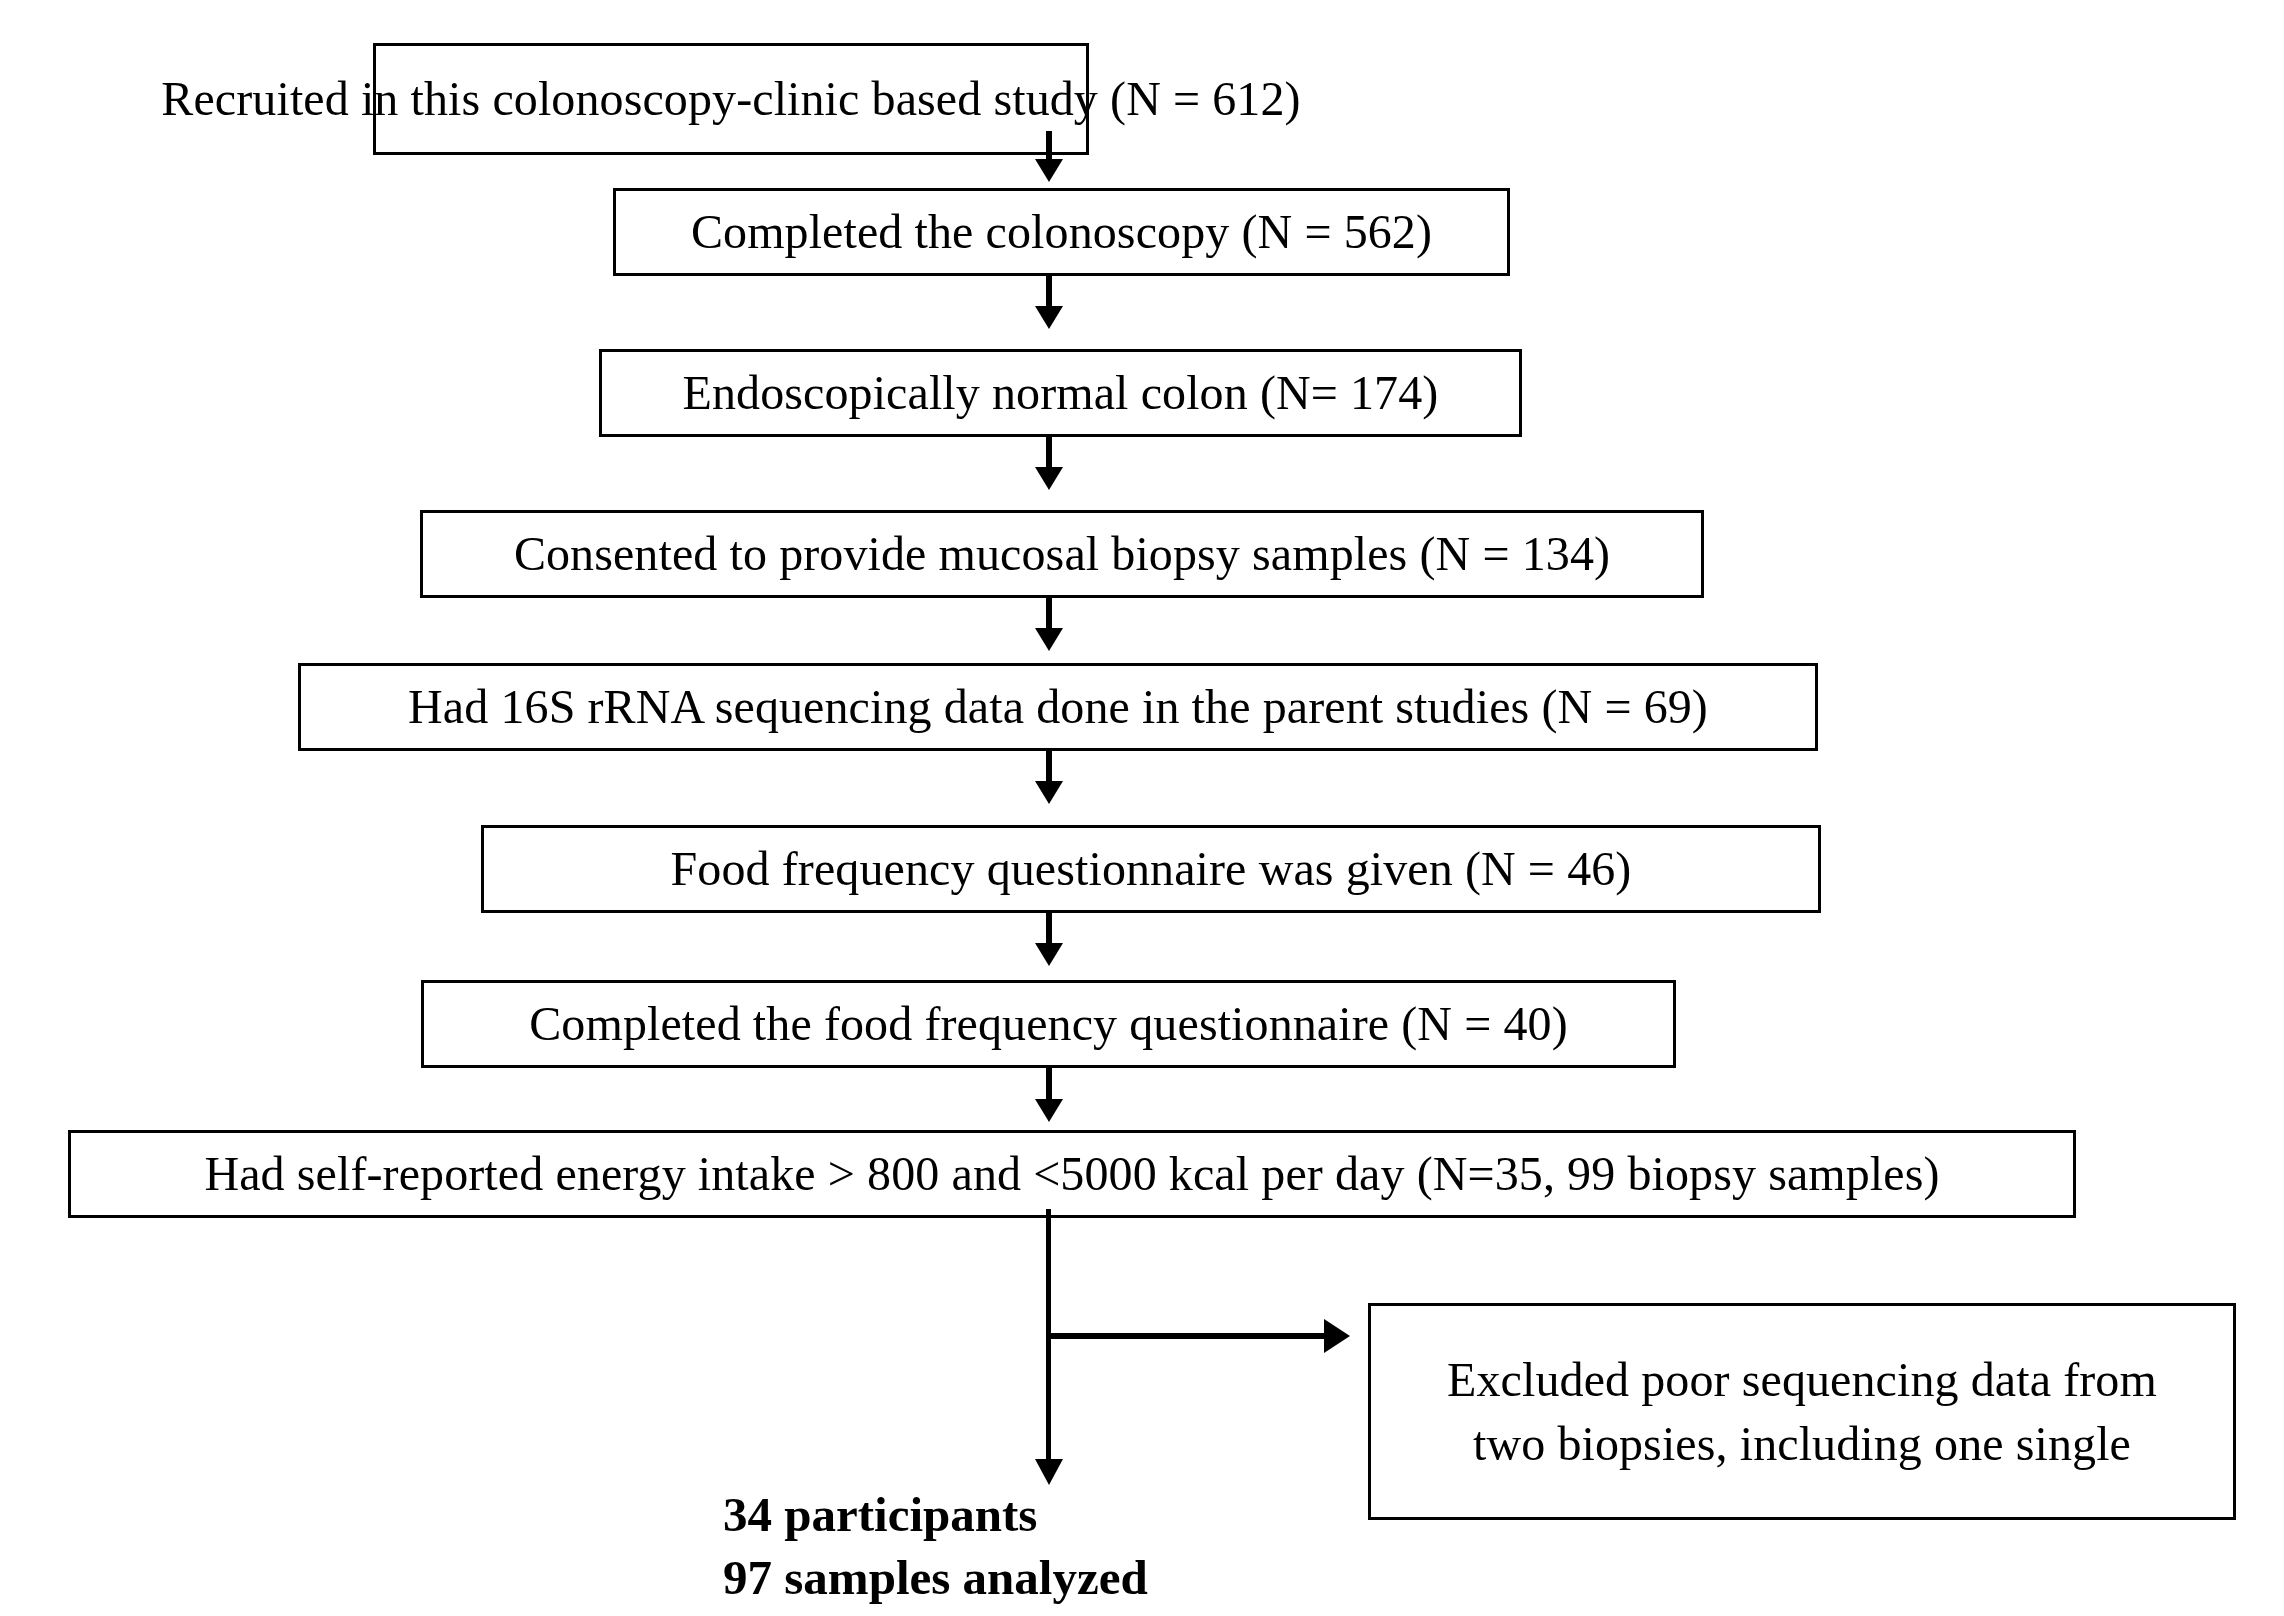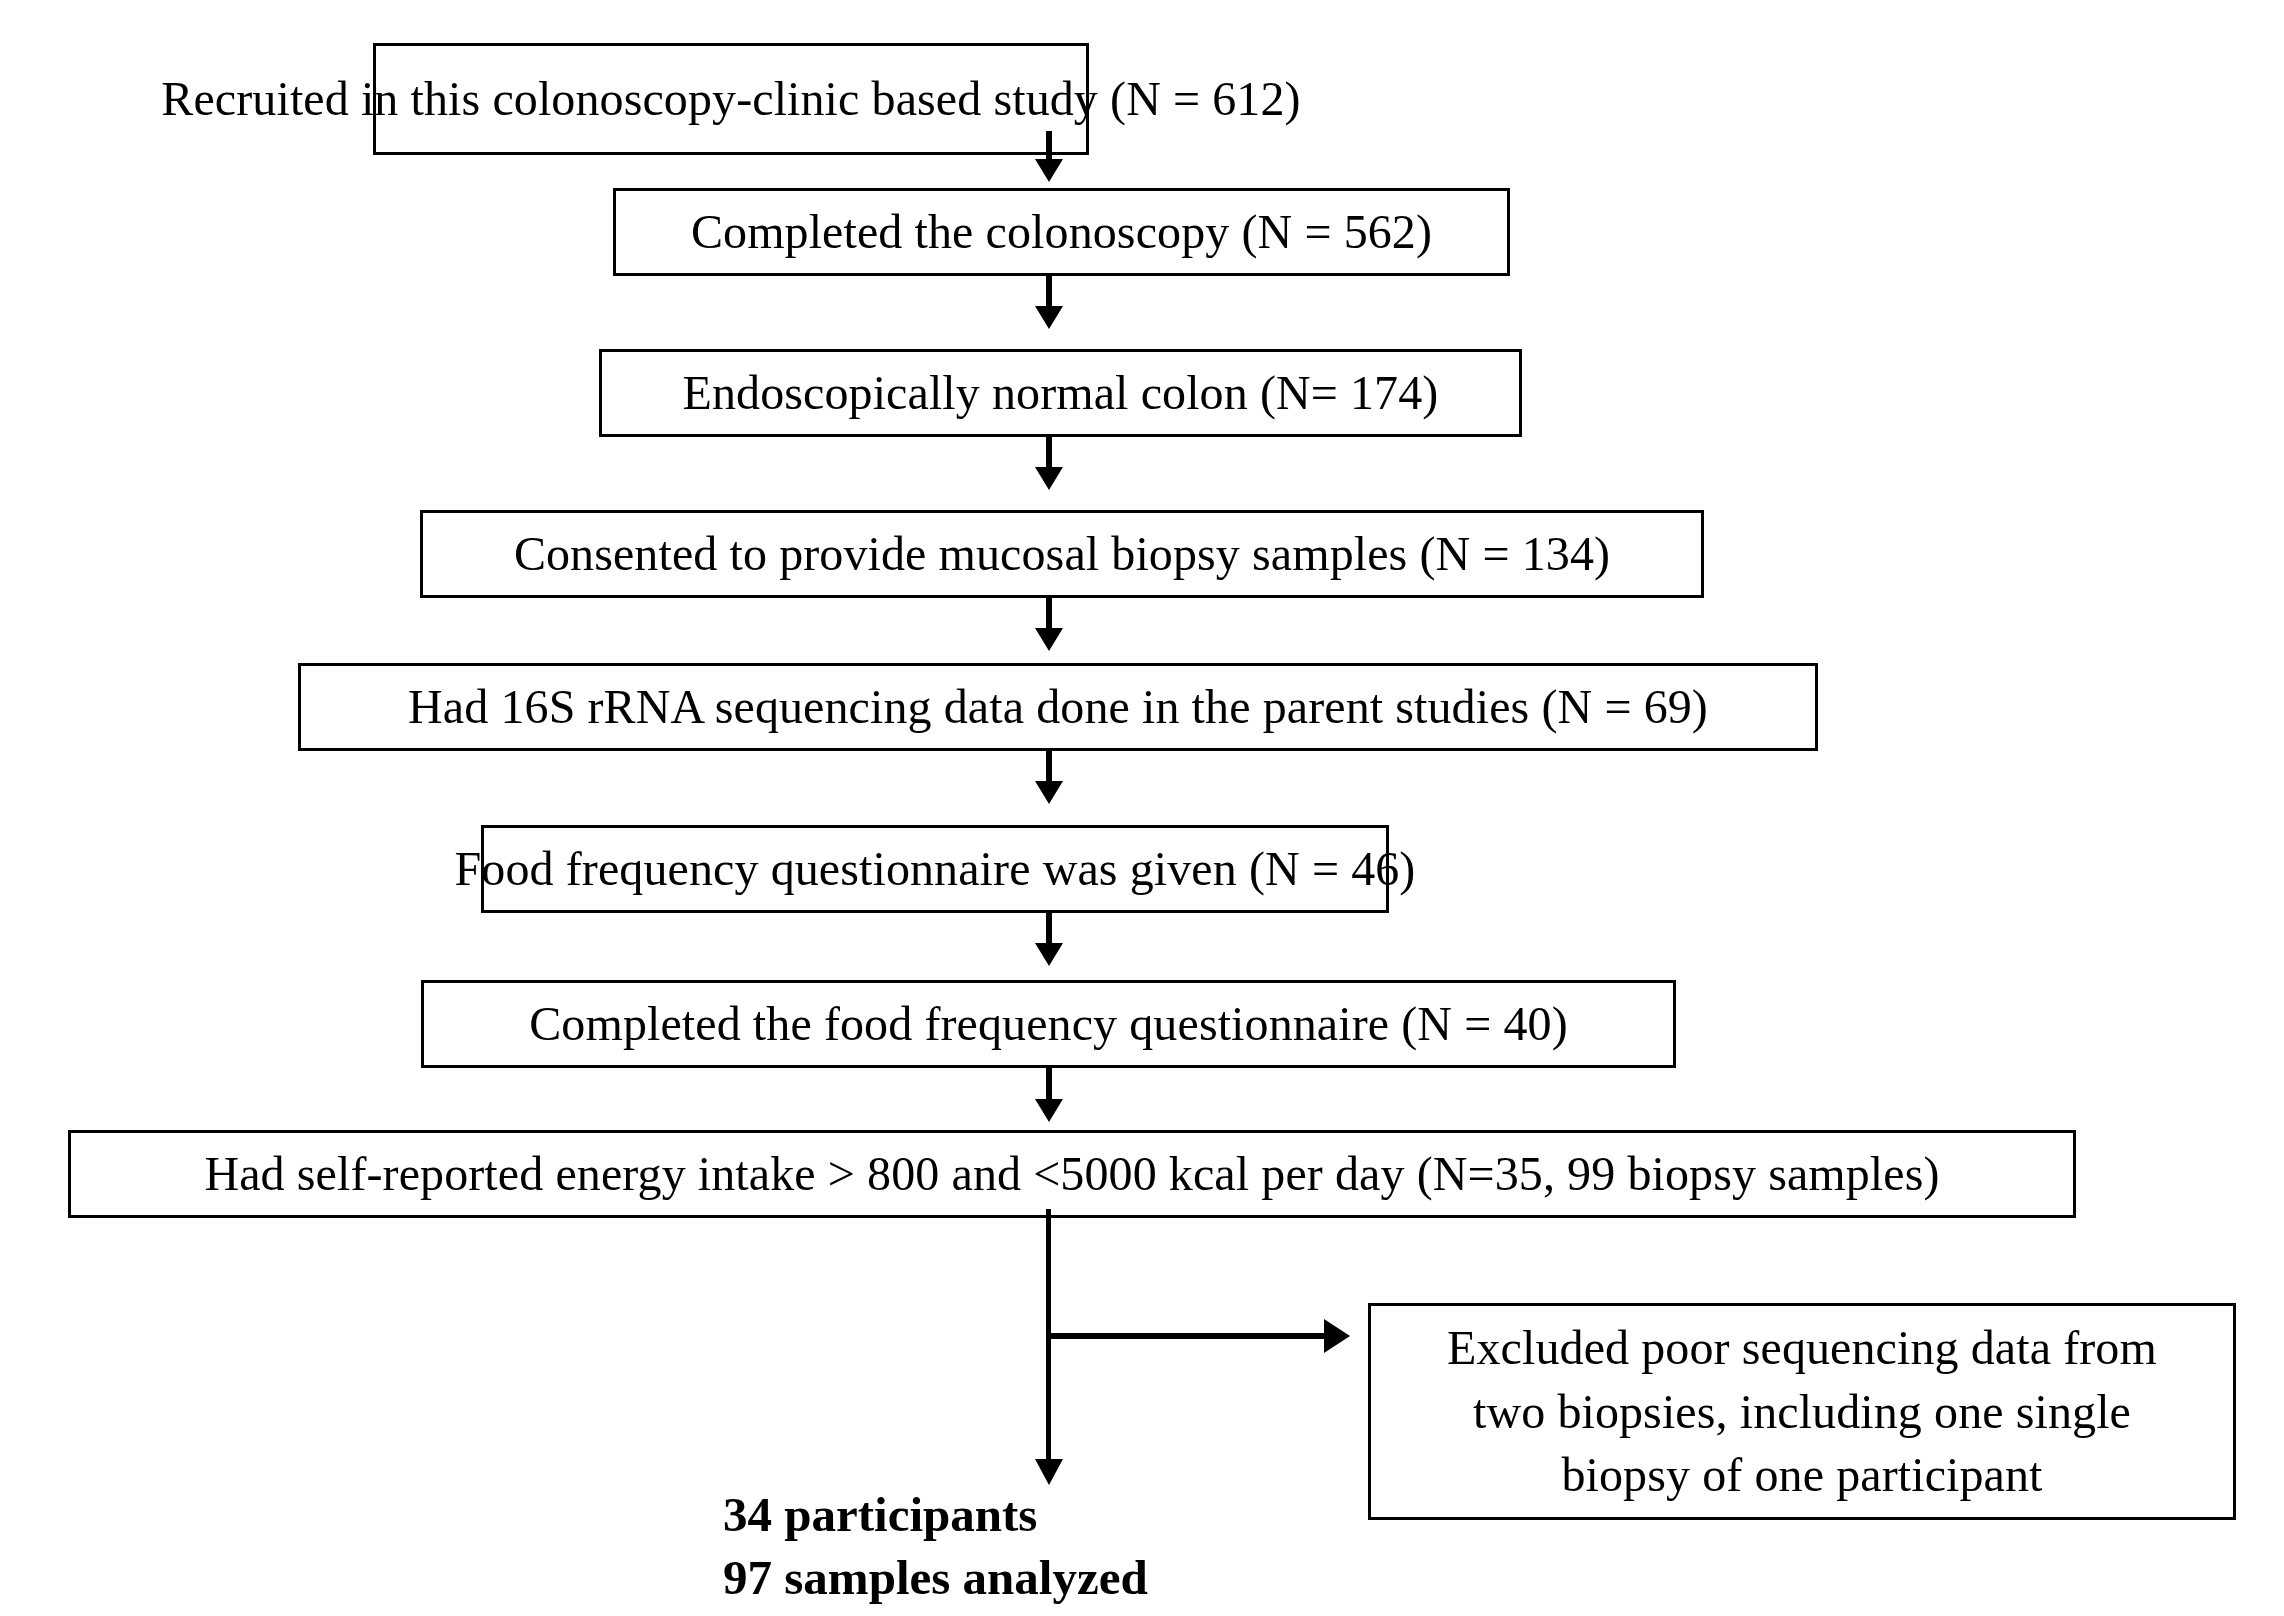--- a/index.html
+++ b/index.html
@@ -150,21 +150,21 @@
 
   <div class="node" style="left:298px; top:663px; width:1520px; height:88px;">
     <span class="node-text">Had 16S rRNA sequencing data done in the parent studies (N = 69)</span>
   </div>
 
   <div class="arrow-v" style="left:1049px; top:751px; height:53px;">
     <div class="shaft" style="height:32px;"></div>
     <div class="head" style="top:30px;"></div>
   </div>
 
-  <div class="node" style="left:481px; top:825px; width:908px; height:88px;">
+  <div class="node" style="left:481px; top:825px; width:1340px; height:88px;">
     <span class="node-text">Food frequency questionnaire was given (N = 46)</span>
   </div>
 
   <div class="arrow-v" style="left:1049px; top:913px; height:53px;">
     <div class="shaft" style="height:32px;"></div>
     <div class="head" style="top:30px;"></div>
   </div>
 
   <div class="node" style="left:421px; top:980px; width:1255px; height:88px;">
     <span class="node-text">Completed the food frequency questionnaire (N = 40)</span>
@@ -184,21 +184,20 @@
   <div class="branch-arm" style="left:1046px; top:1333px; width:278px;"></div>
 
   <div class="branch-arm-head" style="left:1324px; top:1319px;"></div>
 
   <div class="branch-down-head" style="left:1035px; top:1459px;"></div>
 
   <div class="node multiline" style="left:1368px; top:1259px; width:868px; height:217px;margin-top:44px;">
     <span class="node-text">
       <span class="line">Excluded poor sequencing data from</span><br>
       <span class="line">two biopsies, including one single</span><br>
-      <span class="line">biopsy of one participant</span>
     </span>
   </div>
 
   <div id="final-summary" style="left:723px; top:1484px; width:645px;">
     <span class="line">34 participants</span>
     <span class="line">97 samples analyzed</span>
   </div>
 
 </div>
 

